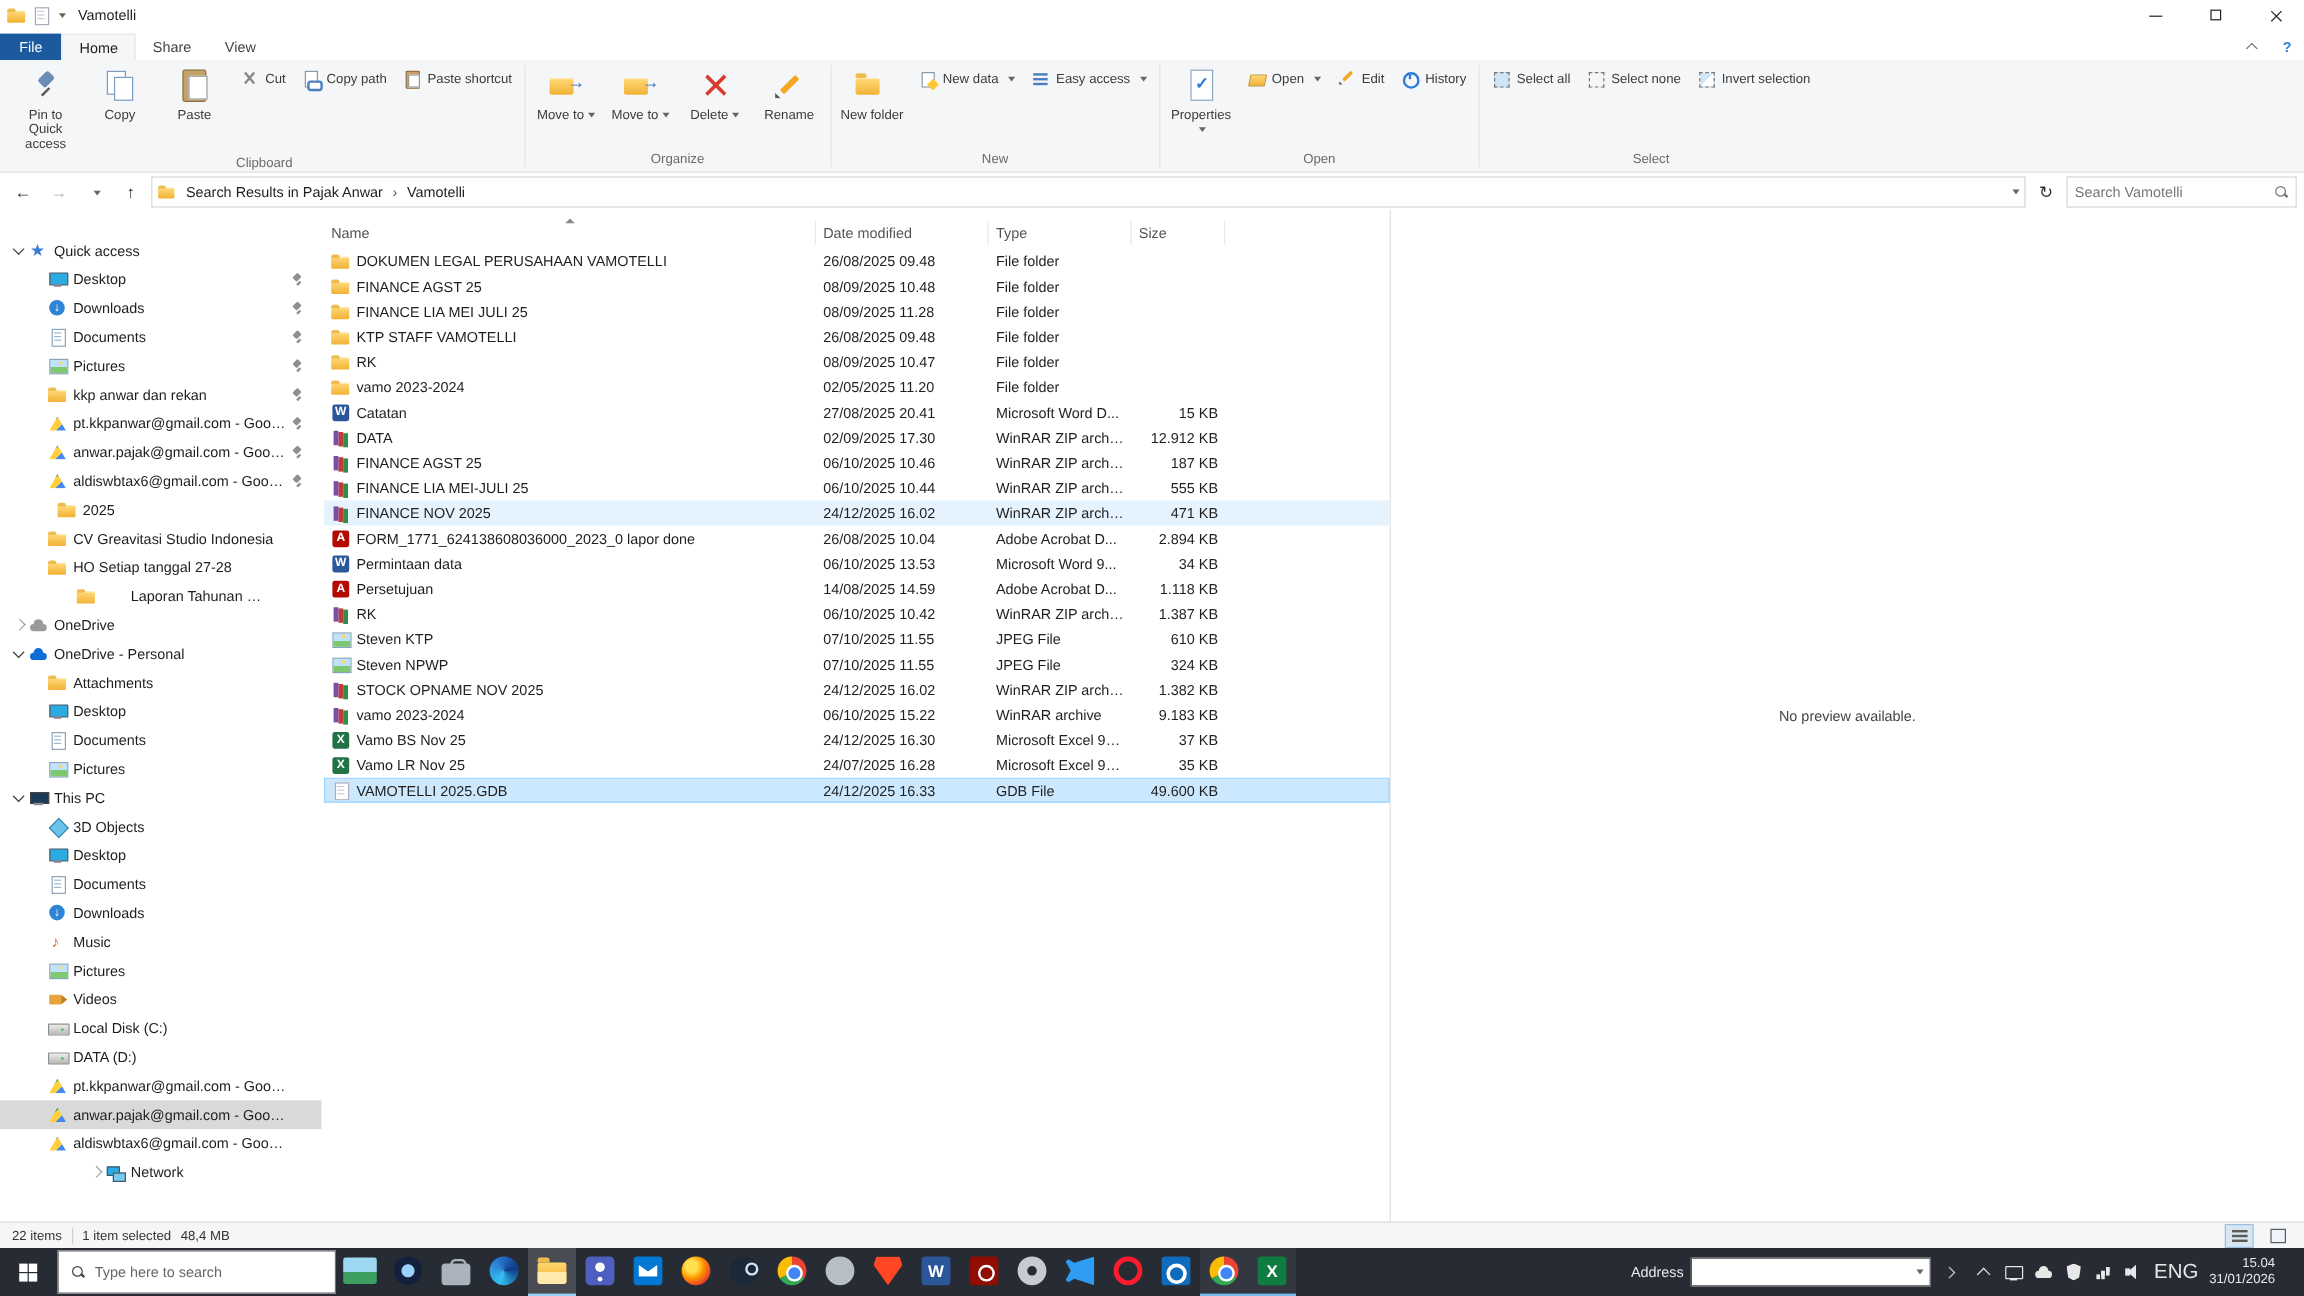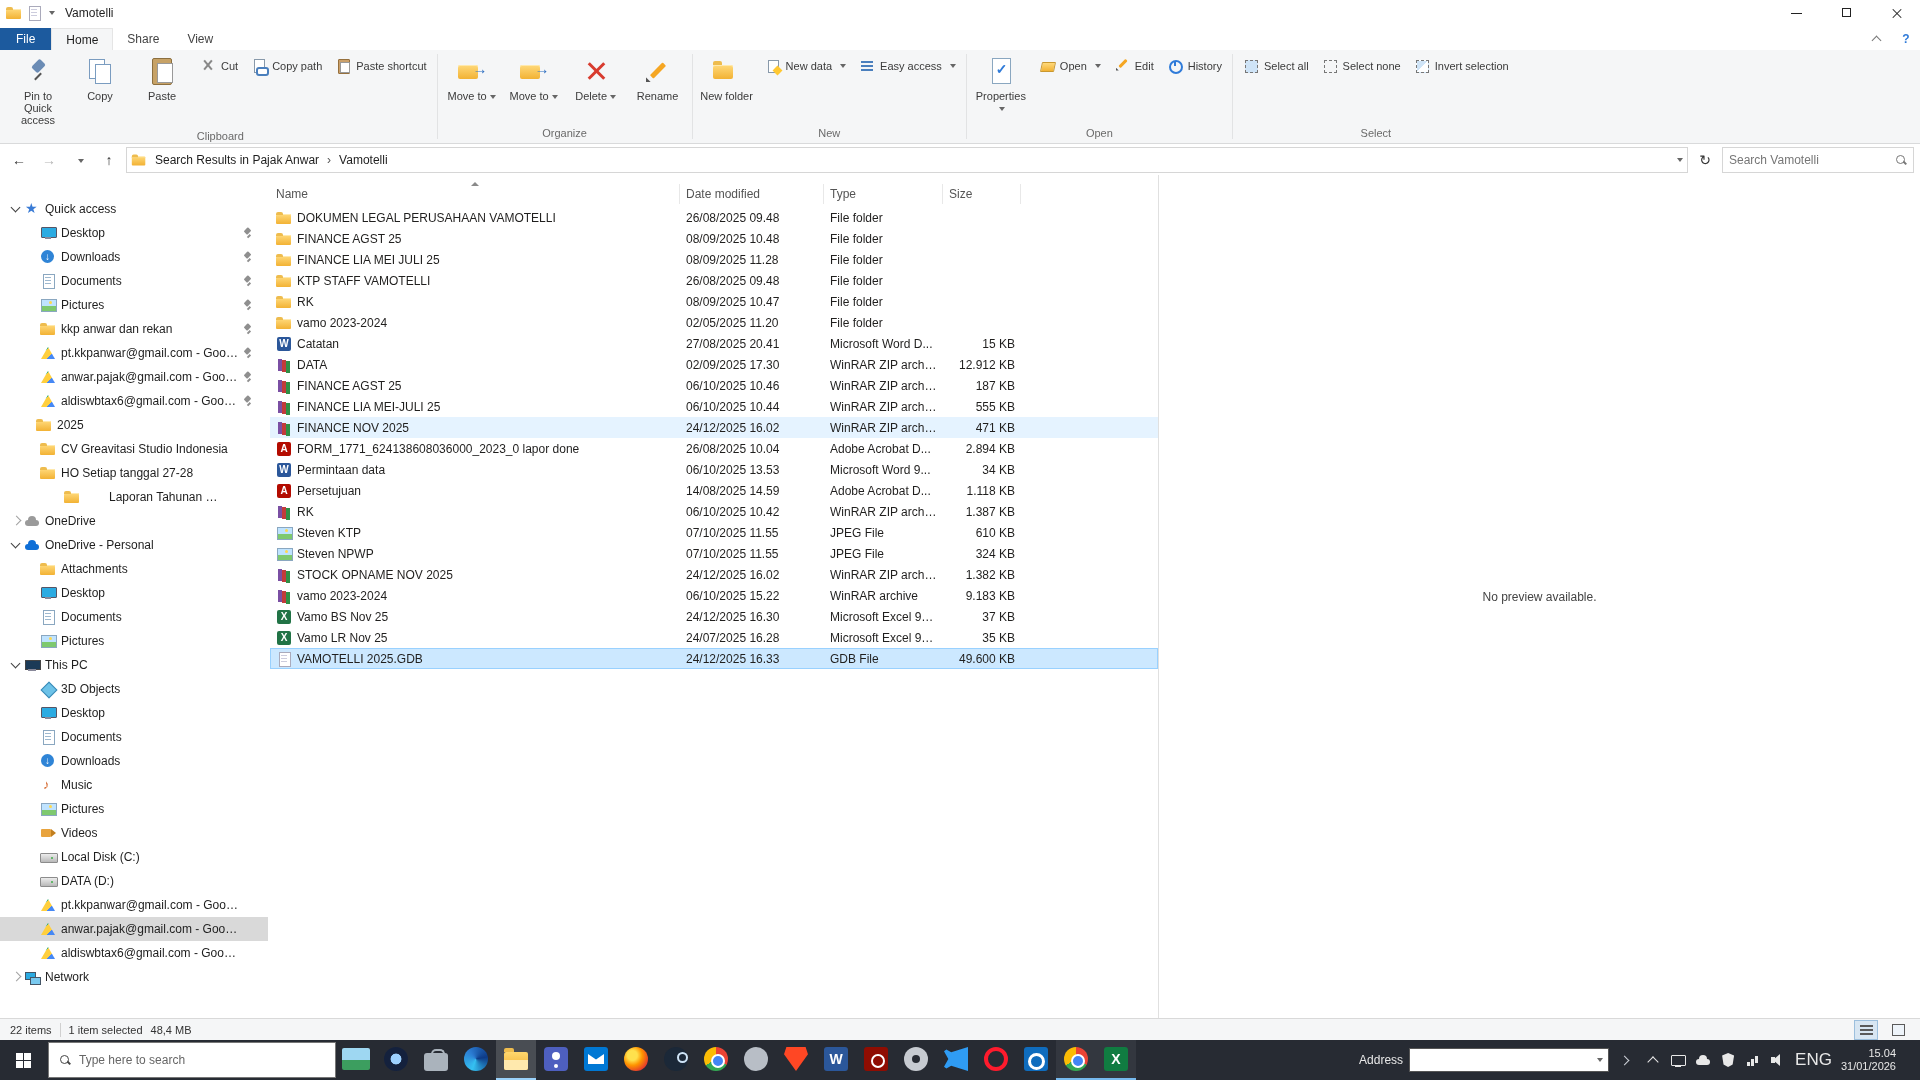--- a/index.html
+++ b/index.html
@@ -161,21 +161,21 @@
   .sb-spacer{flex:1;}
   .sbv{width:24px;height:20px;border:1px solid transparent;background:none;position:relative;cursor:pointer;}
   .sbv.active{background:#d8e6f2;border-color:#9cbfdd;}
   .sb-ic-details{position:absolute;left:5px;top:4px;width:13px;height:2px;background:#5a5a5a;box-shadow:0 4px 0 #5a5a5a,0 8px 0 #5a5a5a;}
   .sb-ic-thumbs{position:absolute;left:5px;top:3px;width:13px;height:12px;border:1px solid #5a5a5a;background:#eef4fa;}
 
   
   .taskbar{height:40px;background:#272b33;display:flex;align-items:stretch;}
   .start{width:48px;border:none;background:none;position:relative;cursor:pointer;}
   .winlogo{position:absolute;left:16px;top:13px;width:7px;height:7px;background:#fff;box-shadow:8px 0 0 #fff,0 8px 0 #fff,8px 8px 0 #fff;}
-  .tsearch{width:288px;background:#fff;border:1px solid #777;display:flex;align-items:center;gap:8px;padding:0 10px;margin:2px 0;cursor:text;}
+  .tsearch{width:232px;background:#fff;border:1px solid #777;display:flex;align-items:center;gap:8px;padding:0 10px;margin:2px 0;cursor:text;}
   .tsearch .mag::before{border-color:#444;}
   .tsearch .mag::after{background:#444;}
   .tsearch-text{font-size:12px;color:#666;}
   .tapps{display:flex;align-items:stretch;}
   .tapp{width:40px;border:none;background:none;display:flex;align-items:center;justify-content:center;border-bottom:2px solid transparent;cursor:pointer;}
   .tapp.running{border-bottom-color:#76b9ed;background:rgba(255,255,255,.06);}
   .tapp.active{border-bottom-color:#9ad1f9;background:rgba(255,255,255,.16);}
   .tb{width:24px;height:24px;position:relative;display:block;}
   .tb-news{background:linear-gradient(180deg,#9ed7f2 55%,#3c9e5f 55%);border-radius:2px;width:28px;height:22px;}
   .tb-cortana{border-radius:50%;background:radial-gradient(circle,#9cd0ff 30%,#14213d 34%);}
@@ -474,21 +474,21 @@
           <span class="pin"></span>
         </div>
 
         <div class="side-item" style="padding-left: 24px;">
           <span class="arrow"></span>
           <span class="fi ic-gdrive"></span>
           <span class="lbl">aldiswbtax6@gmail.com - Googl...</span>
           <span class="pin"></span>
         </div>
 
-        <div class="side-item" style="padding-left: 20px;">
+        <div class="side-item" style="padding-left: 32px;">
           <span class="arrow"></span>
           <span class="fi ic-folder"></span>
           <span class="lbl">2025</span>
           <span class="pin" style="visibility: hidden;"></span>
         </div>
 
         <div class="side-item" style="padding-left: 24px;">
           <span class="arrow"></span>
           <span class="fi ic-folder"></span>
           <span class="lbl">CV Greavitasi Studio Indonesia</span>
@@ -635,21 +635,21 @@
           <span class="pin" style="visibility: hidden;"></span>
         </div>
 
         <div class="side-item" style="padding-left: 24px;">
           <span class="arrow"></span>
           <span class="fi ic-gdrive"></span>
           <span class="lbl">aldiswbtax6@gmail.com - Googl... (I:)</span>
           <span class="pin" style="visibility: hidden;"></span>
         </div>
 
-        <div class="side-item" style="padding-left: 8px;">
+        <div class="side-item" style="padding-left: 24px; margin-left: 48px;">
           <span class="arrow ar-right"></span>
           <span class="fi ic-network"></span>
           <span class="lbl">Network</span>
           <span class="pin" style="visibility: hidden;"></span>
         </div>
       </div>
 
     <div class="filearea">
       <div class="colhead">
         <span class="ch"><span class="sort"></span><span>Name</span></span>

